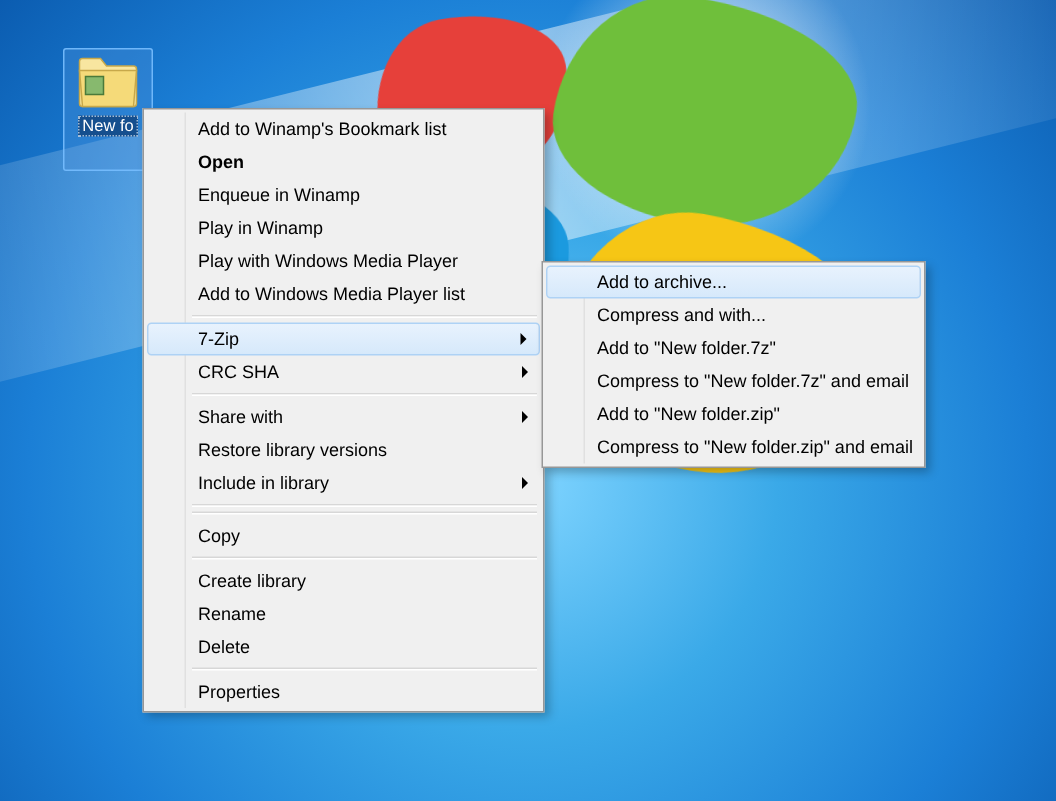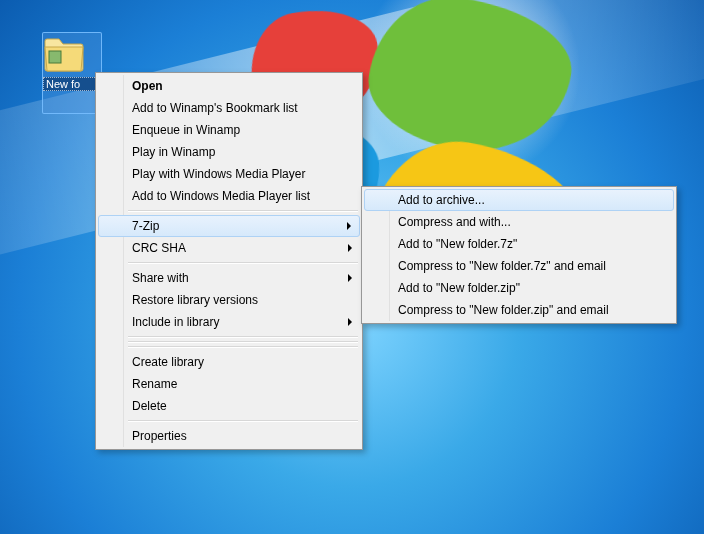--- a/index.html
+++ b/index.html
@@ -17,21 +17,21 @@
     background: linear-gradient(100deg, transparent 0%, rgba(255,255,255,0.35) 35%, rgba(255,255,255,0.55) 50%, rgba(255,255,255,0.3) 65%, transparent 100%);
     transform: rotate(-14deg);
   }
   .glare { position:absolute; left:340px; top:-60px; width:260px; height:260px; background:radial-gradient(circle, rgba(255,255,255,0.9) 0%, rgba(255,255,255,0.5) 25%, transparent 60%); }
 
   .folder-sel {
     position: absolute; left: 42px; top: 32px; width: 60px; height: 82px;
     background: rgba(80,150,220,0.35);
     border: 1px solid rgba(120,190,255,0.9);
     border-radius: 2px;
-    display: flex; flex-direction: column; justify-content: flex-start;
+    display: flex; flex-direction: column; align-items: center; justify-content: flex-start;
     padding-top: 4px;
   }
   .folder-ico { width: 42px; height: 36px; position: relative; }
   .folder-lbl {
     margin-top: 4px; color: #fff; font-size: 11px;
     background: #154f8e; padding: 0 2px; border:1px dotted rgba(255,255,255,0.6);
     max-width: 54px; white-space: nowrap; overflow: hidden;
   }
 
   .ctxmenu {
@@ -66,21 +66,21 @@
     margin: 3px 2px 3px 30px;
     border-top: 1px solid #d7d7d7;
     border-bottom: 1px solid #ffffff;
     height: 0;
   }
   .arrow {
     position: absolute; right: 8px; top: 50%; transform: translateY(-50%);
     width: 0; height: 0; border-top: 4px solid transparent; border-bottom: 4px solid transparent; border-left: 4px solid #000;
   }
   #menu-main { left: 95px; top: 72px; width: 268px; }
-  #menu-sub  { left: 361px; top: 186px; width: 316px; }
+  #menu-sub  { left: 361px; top: 174px; width: 256px; }
 </style>
 </head>
 <body>
 
 <div class="desktop">
   <div class="streak"></div>
   <div class="glare"></div>
 
   <div class="wisp" style="color:#e6403a;left:250px;top:10px;width:130px;height:110px;transform:rotate(-10deg);"></div>
   <div class="wisp" style="color:#6fbf3b;left:370px;top:0px;width:200px;height:150px;transform:rotate(8deg);"></div>
@@ -94,22 +94,22 @@
         <path d="M2 10 L40 10 L38 34 L4 34 Z" fill="#f5da79" stroke="#c7a84a"></path>
         <rect x="6" y="14" width="12" height="12" fill="#87b96e" stroke="#4a7a3a"></rect>
       </svg>
     </div>
     <div class="folder-lbl">New fo</div>
   </div>
 
   <div id="menu-main" class="ctxmenu">
     <div class="gutter"></div>
 
+    <div class="mi">Add to Winamp's Bookmark list</div>
     <div class="mi bold">Open</div>
-    <div class="mi">Add to Winamp's Bookmark list</div>
     <div class="mi">Enqueue in Winamp</div>
     <div class="mi">Play in Winamp</div>
     <div class="mi">Play with Windows Media Player</div>
     <div class="mi">Add to Windows Media Player list</div>
     <div class="sep"></div>
     <div class="mi hl">
       <span>7-Zip</span>
       <span class="arrow"></span>
     </div>
     <div class="mi">
@@ -121,20 +121,21 @@
       <span>Share with</span>
       <span class="arrow"></span>
     </div>
     <div class="mi">Restore library versions</div>
     <div class="mi">
       <span>Include in library</span>
       <span class="arrow"></span>
     </div>
     <div class="sep"></div>
     <div class="sep"></div>
+    <div class="mi">Copy</div>
     <div class="sep"></div>
     <div class="mi">Create library</div>
     <div class="mi">Rename</div>
     <div class="mi">Delete</div>
     <div class="sep"></div>
     <div class="mi">Properties</div>
   </div>
 
   <div id="menu-sub" class="ctxmenu">
     <div class="gutter"></div>

